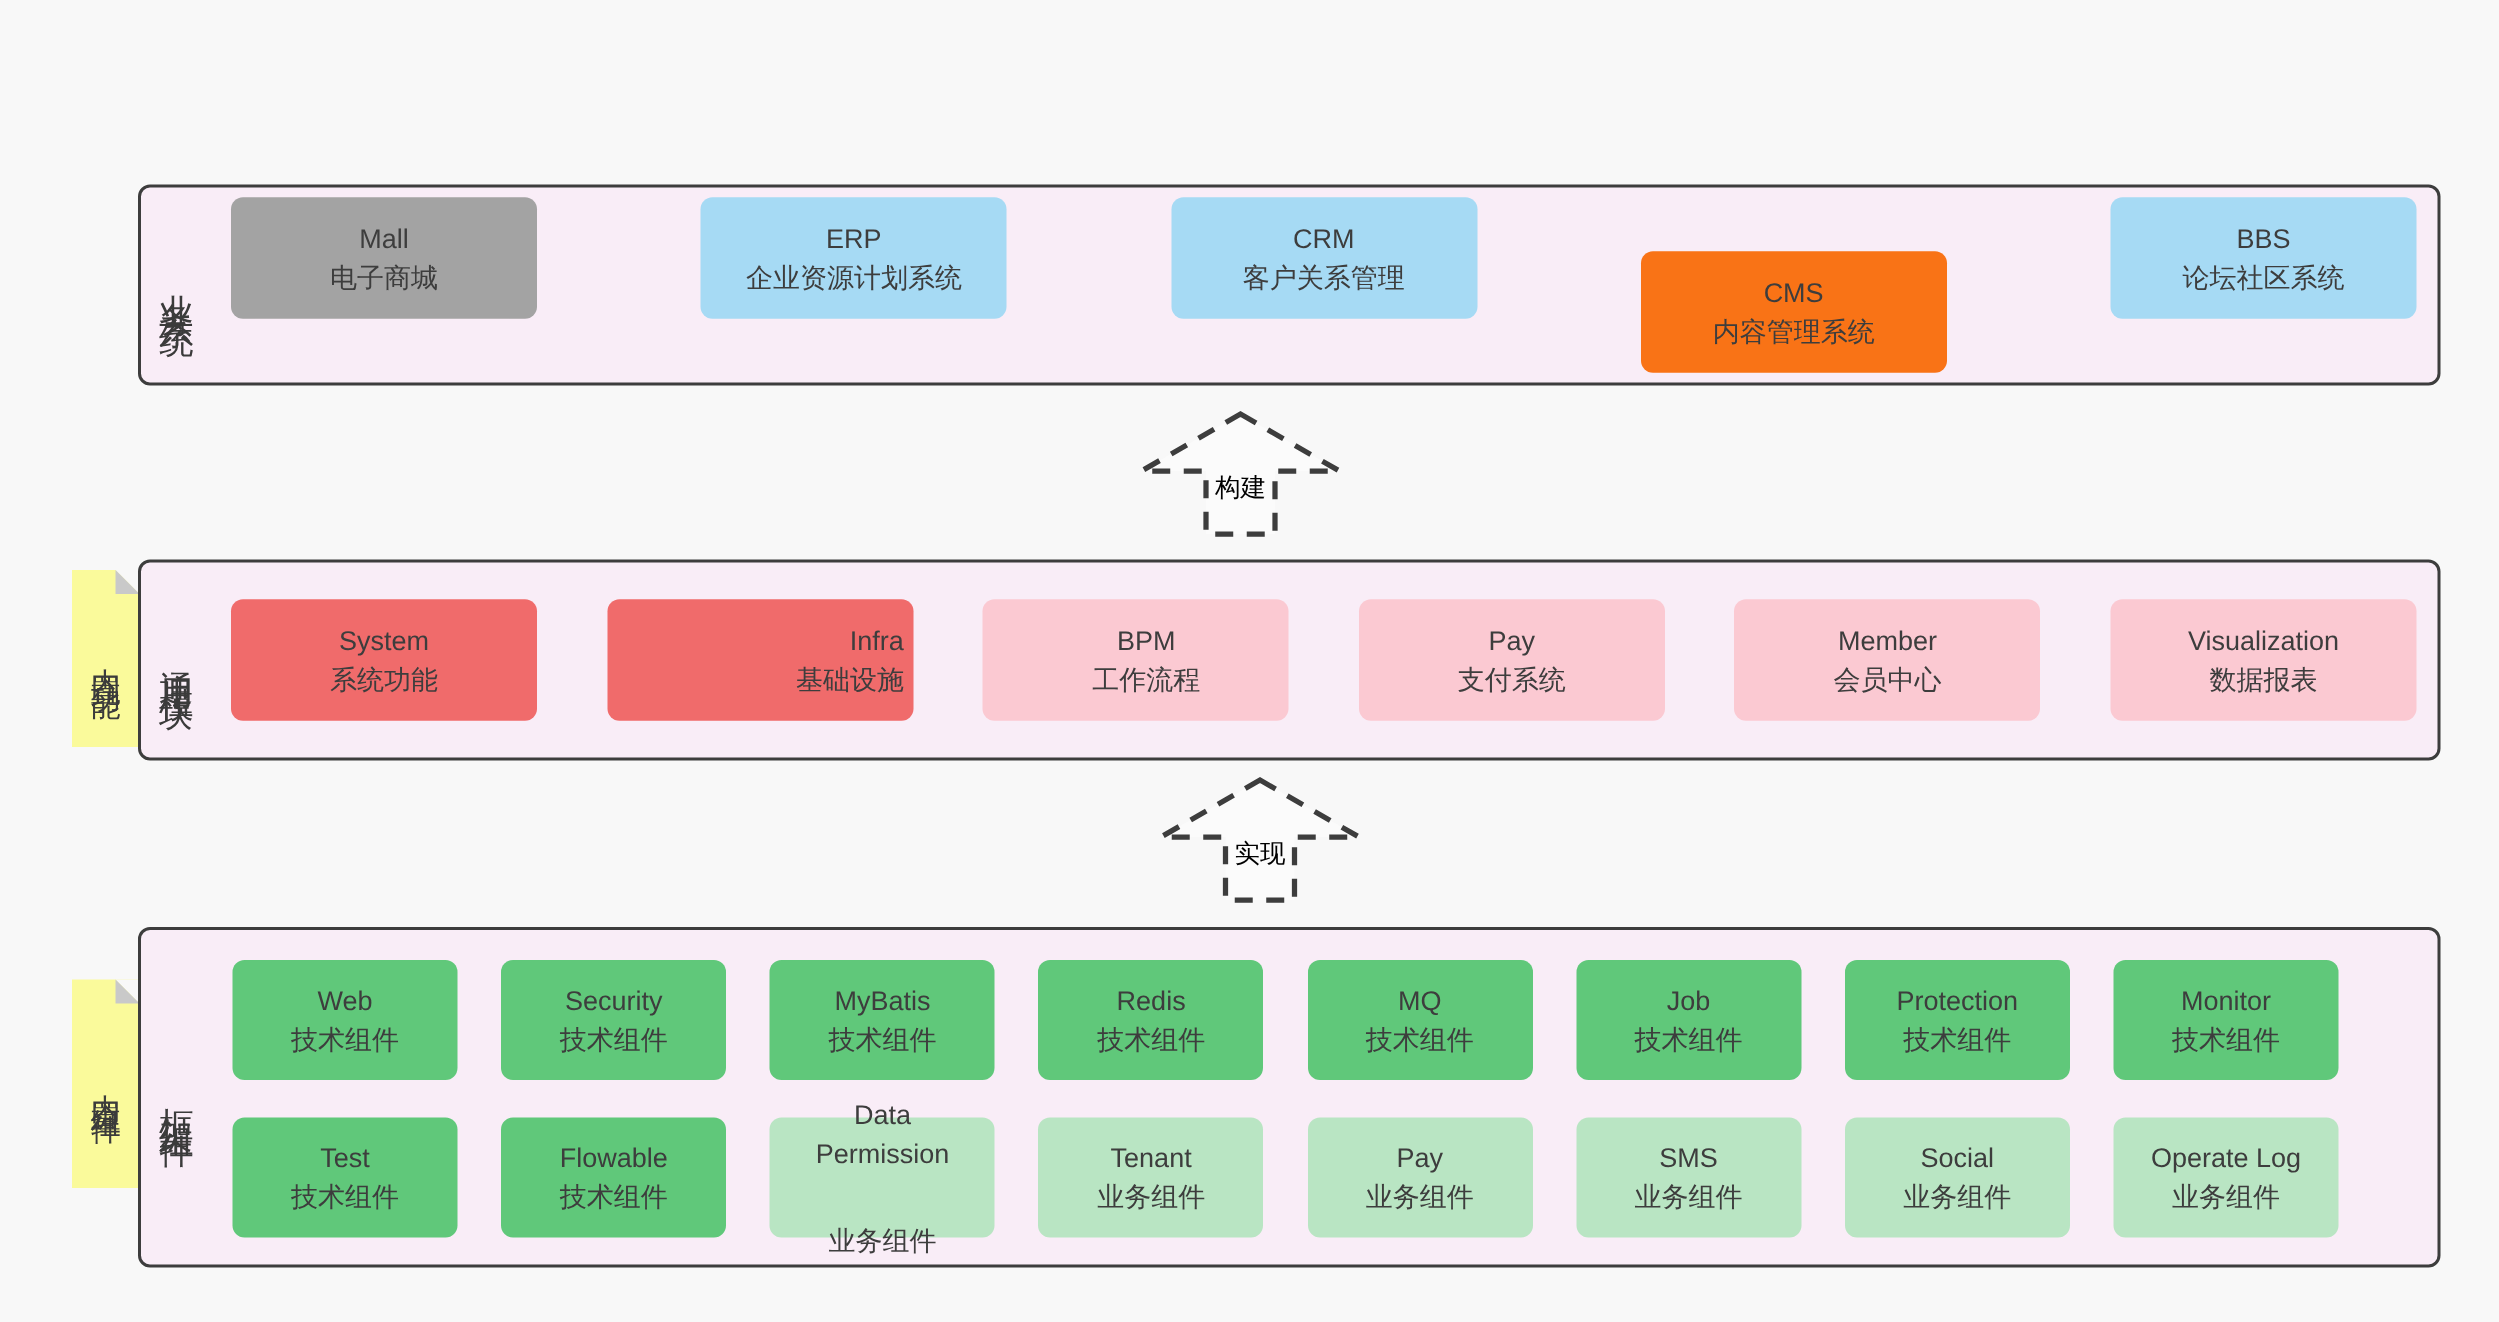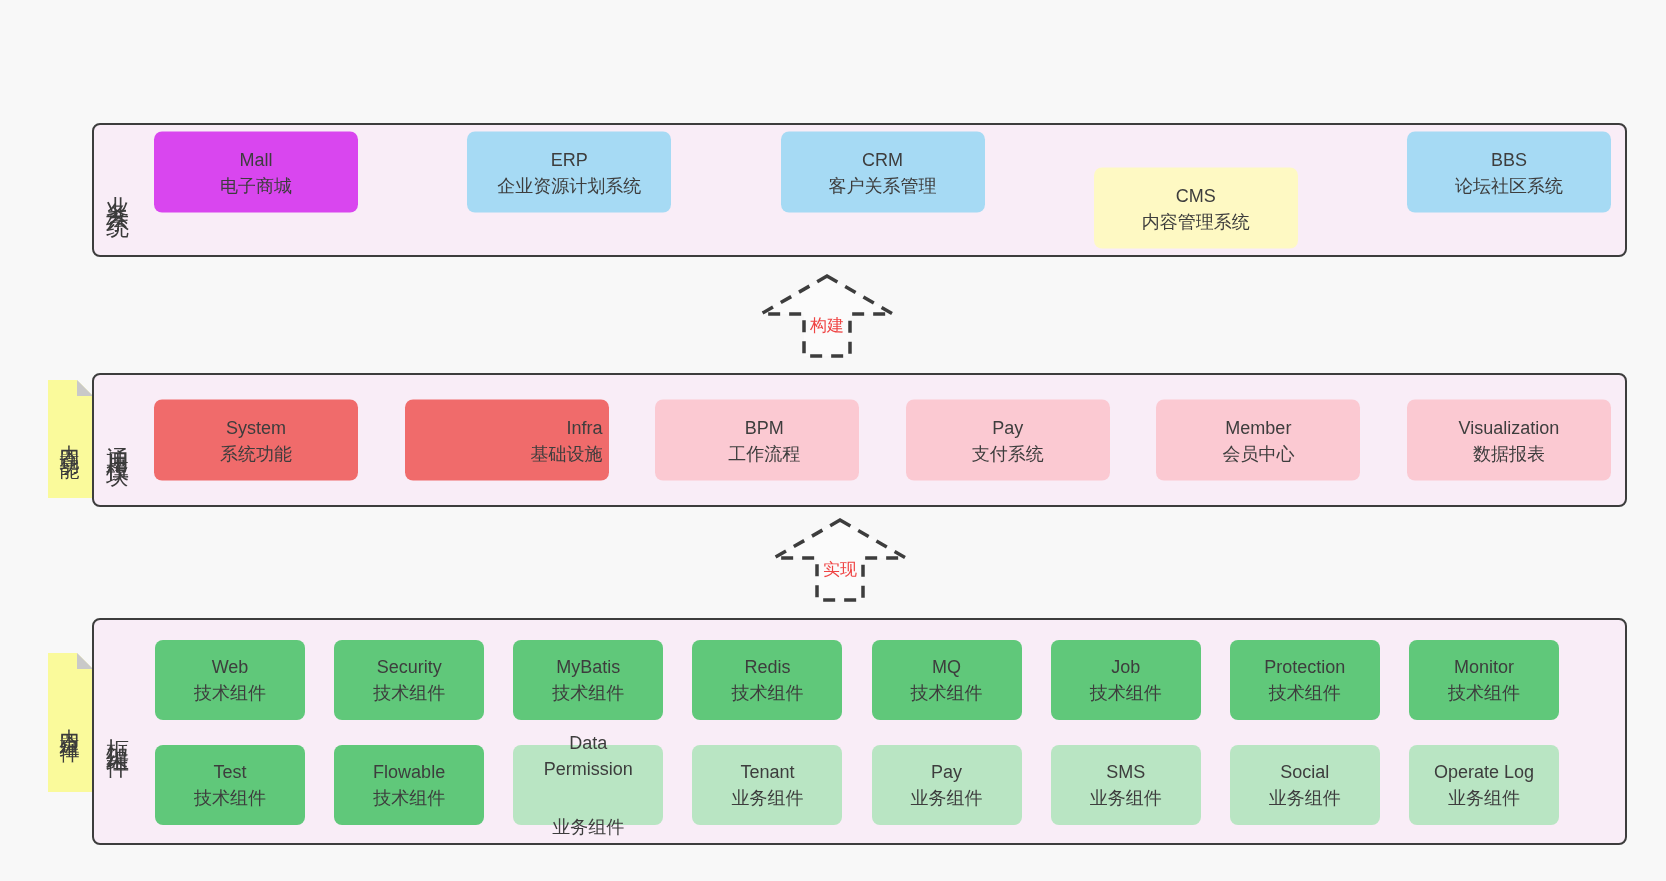--- a/index.html
+++ b/index.html
@@ -46,45 +46,45 @@
   }
   .note-label{
     position:absolute;left:50%;top:50%;transform:translate(-50%,-50%);
     writing-mode:vertical-rl;letter-spacing:5px;
     font-size:20px;color:#3b3b3b;white-space:nowrap;
   }
   .arrow{position:absolute;width:144px;height:86px;z-index:1;}
   .arrow svg{position:absolute;left:0;top:0;}
   .arrow-label{
     position:absolute;left:50%;top:52px;transform:translate(-50%,-50%);
-    font-size:17px;color:#ef4444;background:#fbfbfb;padding:0 2px;
+    font-size:17px;color:#000000;background:#fbfbfb;padding:0 2px;
     white-space:nowrap;
   }
 </style>
 </head>
 <body>
 
 <div class="canvas">
 
   <div class="panel" style="top:123px;height:130px;">
     <div class="panel-label">业务系统</div>
     <div class="row row-centered">
-        <div class="box box-wide" style="background: #d946ef;">
+        <div class="box box-wide" style="background: #a3a3a3;">
           <div class="box-title">Mall</div>
           <div class="box-subtitle">电子商城</div>
         </div>
         <div class="box box-wide" style="background: rgb(166, 218, 244);">
           <div class="box-title">ERP</div>
           <div class="box-subtitle">企业资源计划系统</div>
         </div>
         <div class="box box-wide" style="background: rgb(166, 218, 244);">
           <div class="box-title">CRM</div>
           <div class="box-subtitle">客户关系管理</div>
         </div>
-        <div class="box box-wide" style="background: #fef9c3; margin-top: 36px;">
+        <div class="box box-wide" style="background: #f97316; margin-top: 36px;">
           <div class="box-title">CMS</div>
           <div class="box-subtitle">内容管理系统</div>
         </div>
         <div class="box box-wide" style="background: rgb(166, 218, 244);">
           <div class="box-title">BBS</div>
           <div class="box-subtitle">论坛社区系统</div>
         </div>
       </div>
   </div>
 

